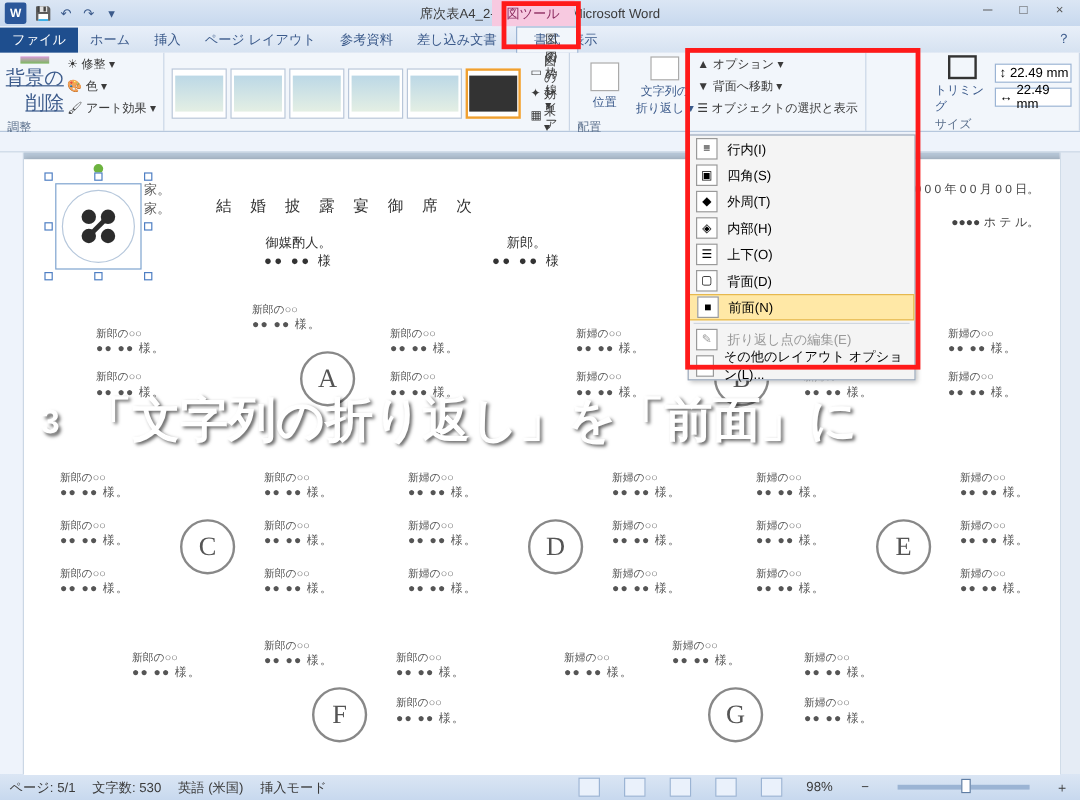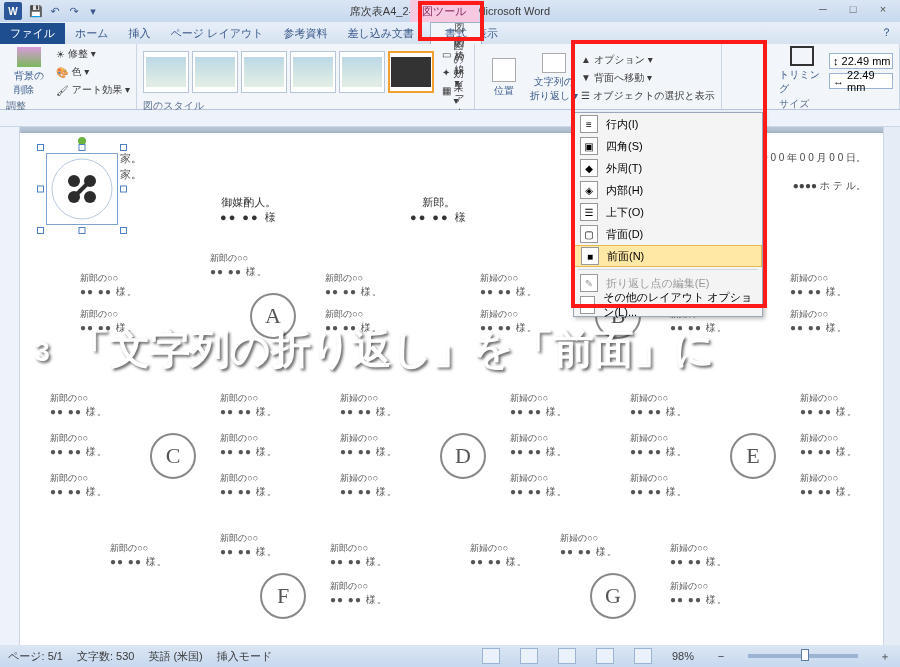--- a/index.html
+++ b/index.html
@@ -116,21 +116,21 @@
   <div class="tab">表示</div>
   <div class="format-tab">書式</div>
   <div class="help">？</div>
 </div>
 
 <div class="ribbon">
   <div class="group">
     <div class="body">
       <div class="bigbtn">
         <div class="ic" style="background:linear-gradient(#d89ad8,#7bb85e)"></div>
-        <span style="white-space:pre; font-size:10px; text-align:left;">背景の
+        <span style="white-space:pre; font-size:16px; text-align:right;text-decoration:underline;">背景の
 削除</span>
       </div>
       <div style="display:flex; flex-direction:column; gap:2px;">
         <div class="smallbtn">
             <span>☀</span>
             <span>修整 ▾</span>
           </div>
         <div class="smallbtn">
             <span>🎨</span>
             <span>色 ▾</span>
@@ -174,21 +174,20 @@
         <div class="smallbtn">
             <span>✦</span>
             <span>図の効果 ▾</span>
           </div>
         <div class="smallbtn">
             <span>▦</span>
             <span>図のレイアウト ▾</span>
           </div>
       </div>
     </div>
-    <div class="label">図のスタイル</div>
   </div>
 
   <div class="group">
     <div class="body">
       <div class="bigbtn">
         <div class="ic" style="background:#fff;border:1px solid #aaa"></div>
         <span style="font-size:10px">位置</span>
       </div>
       <div class="bigbtn">
         <div class="ic" style="background:#fff;border:1px solid #aaa"></div>
@@ -203,20 +202,21 @@
         <div class="smallbtn">
             <span>▼</span>
             <span>背面へ移動 ▾</span>
           </div>
         <div class="smallbtn">
             <span>☰</span>
             <span>オブジェクトの選択と表示</span>
           </div>
       </div>
     </div>
+    <div class="label">配置</div>
   </div>
 
   <div class="group" style="margin-left:auto;">
     <div class="body">
       <div class="bigbtn">
         <div class="ic" style="border:2px solid #333"></div>
         <span style="font-size:10px">トリミング</span>
       </div>
       <div style="display:flex; flex-direction:column; gap:4px;">
         <div class="spin"><span>↕</span>&nbsp;<span>22.49 mm</span></div>
@@ -253,20 +253,21 @@
               <circle cx="40" cy="24" r="6"></circle>
               <circle cx="24" cy="40" r="6"></circle>
               <circle cx="40" cy="40" r="6"></circle>
               <rect x="30" y="20" width="4" height="24" transform="rotate(45 32 32)"></rect>
             </g>
           </svg>
       </div>
 
       <div class="kanji-label" style="left:100px;top:18px">家。</div>
       <div class="kanji-label" style="left:100px;top:34px">家。</div>
+      <div class="title-row">結 婚 披 露 宴 御 席 次</div>
       <div class="corner" style="top:18px">0 0 0 0 年 0 0 月 0 0 日。</div>
       <div class="corner" style="top:46px">●●●● ホ テ ル。</div>
 
       <div class="role" style="left:200px; top:62px">
         <div>御媒酌人。</div>
           <div class="dots">●● ●● 様</div>
       </div>
       <div class="role" style="left:390px; top:62px">
         <div>新郎。</div>
           <div class="dots">●● ●● 様</div>

